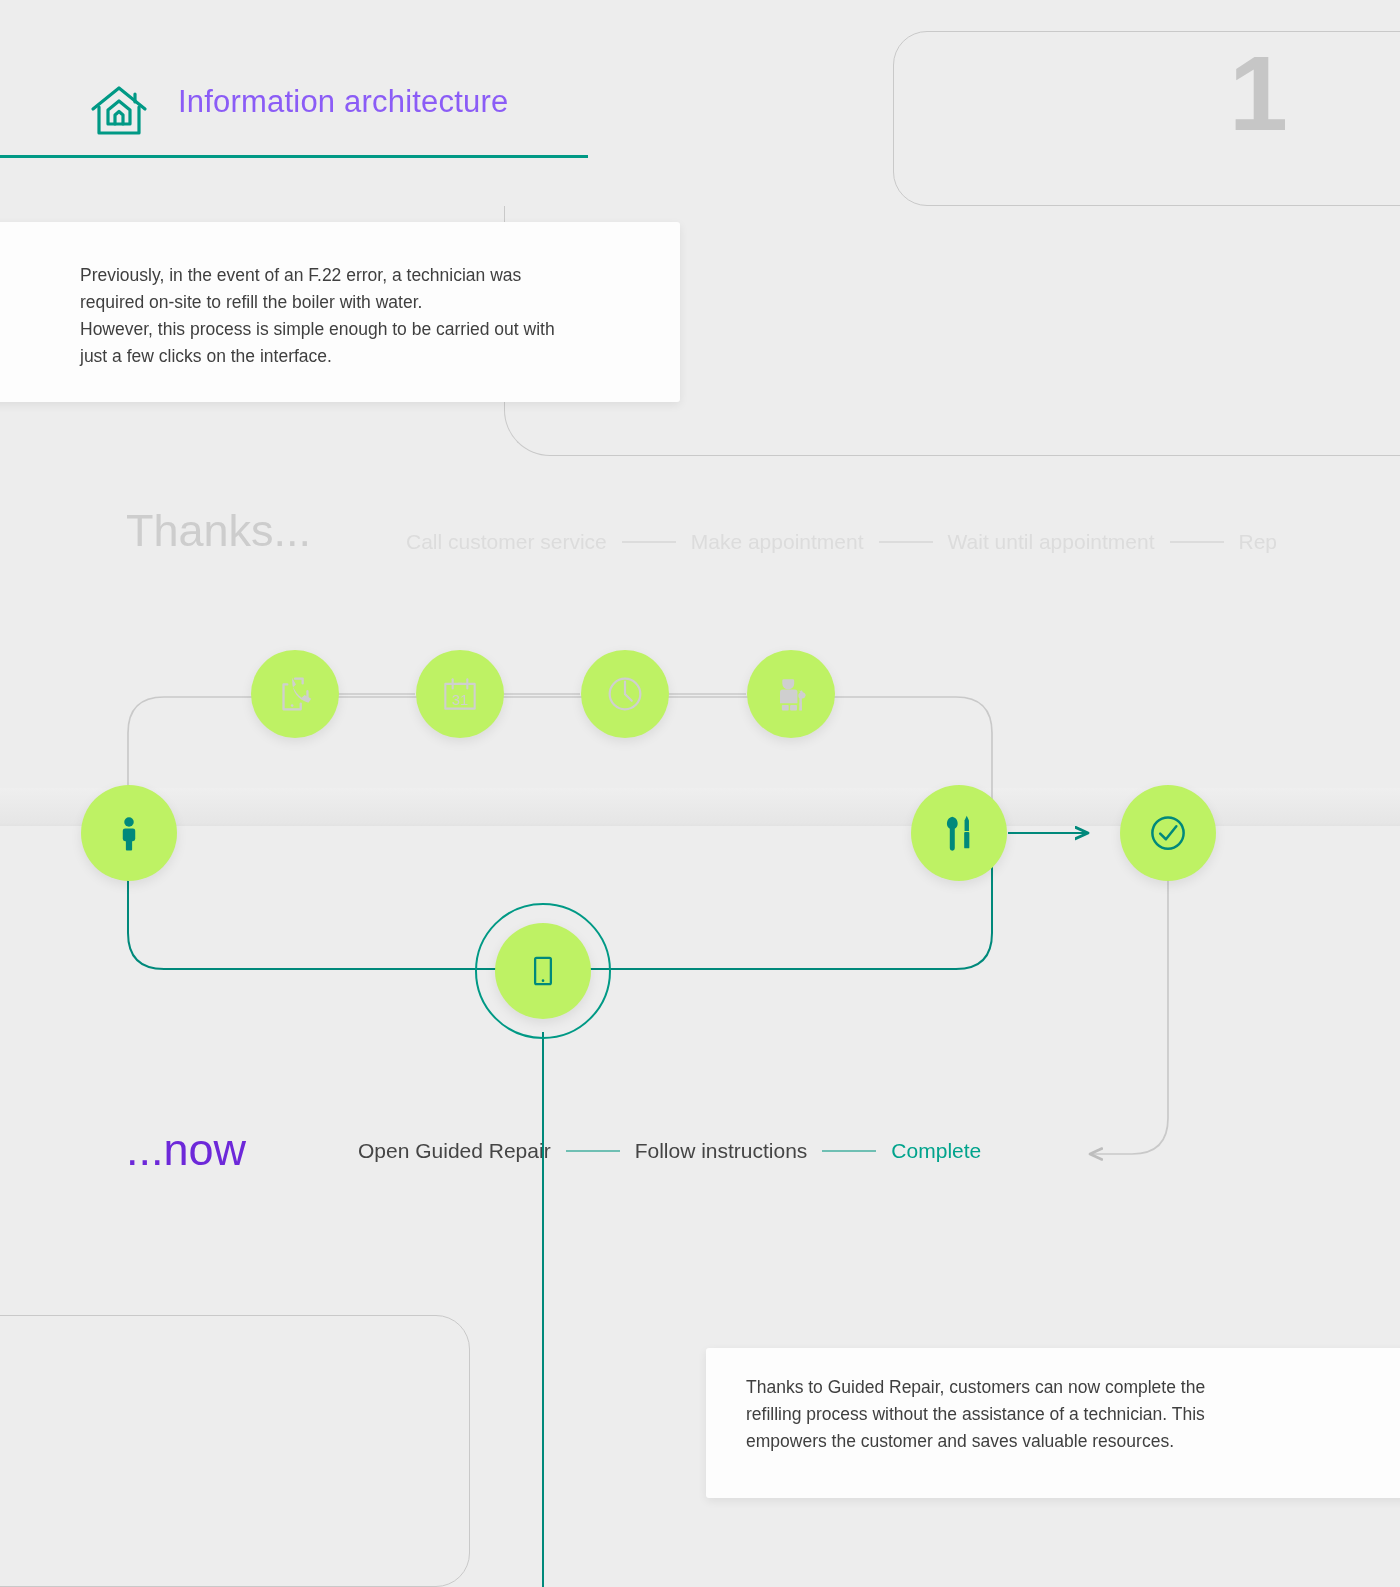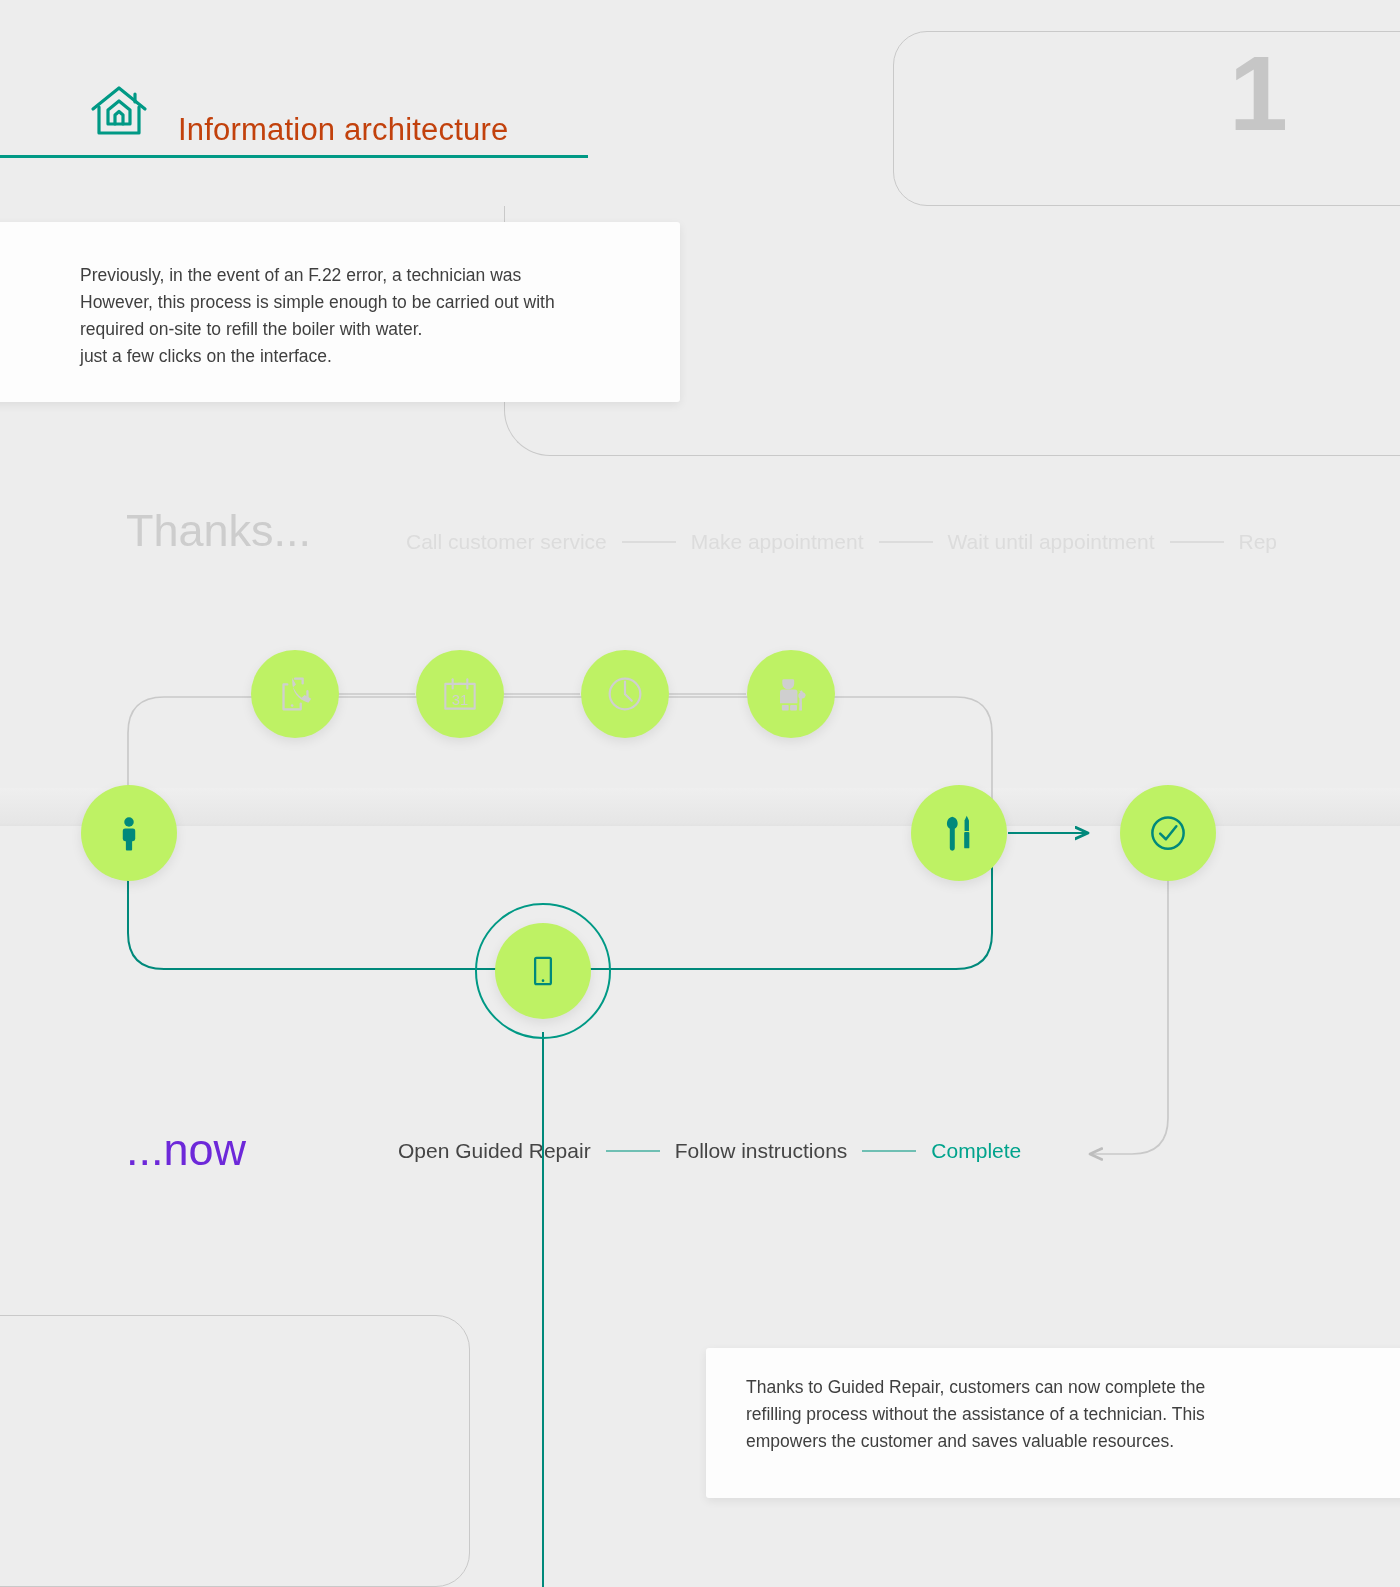--- a/index.html
+++ b/index.html
@@ -17,24 +17,23 @@
   
   .header {
     position:absolute; left:0; top:78px;
     width:588px; height:80px;
     display:flex; align-items:center;
     border-bottom:3px solid #009985;
   }
   .header-icon { position:absolute; left:88px; top:2px; width:62px; height:62px; }
   .header-title {
     position:absolute; left:178px; top:6px;
-    font-size:31px; color:#c2410c; letter-spacing:0.2px;
+    font-size:31px; color:#8b5cf6; letter-spacing:0.2px;
     font-family:"Liberation Sans", sans-serif;
     white-space:nowrap;
-    margin-top:28px;
   }
 
   
   .outline-box {
     position:absolute;
     border:1.6px solid #c9c9c9;
     background:transparent;
   }
   #box-top-right {
     left:893px; top:31px; width:600px; height:175px;
@@ -88,21 +87,21 @@
     font-size:45px;
     font-family:"Liberation Sans", sans-serif;
     white-space:nowrap;
   }
   #caption-before { left:126px; top:505px; color:#cdcdcd; }
   #caption-now { left:126px; top:1124px; color:#6d28d9; }
 
   
   .steprow { position:absolute; display:flex; align-items:center; white-space:nowrap; }
   #steps-before { left:406px; top:530px; }
-  #steps-now    { left:358px; top:1139px;margin-left:40px; }
+  #steps-now    { left:358px; top:1139px; }
 
   .step-label { font-size:21px; font-family:"Liberation Sans", sans-serif; }
   .step-before .step-label { color:#dcdcdc; }
   .step-now .step-label { color:#454545; }
   .step-now .step-label.accent { color:#00a38c; }
 
   .step-dash { display:inline-block; height:1.6px; width:54px; margin:0 15px; }
   .step-before .step-dash { background:#dcdcdc; }
   .step-now .step-dash { background:#6fbfb3; }
 
@@ -146,22 +145,22 @@
           <path d="M27 44 L27 35 L31 31.5 L35 35 L35 44"></path>
         </g>
       </svg>
     </span>
     <span class="header-title">Information architecture</span>
   </div>
 
   <div class="note" id="note-top">
     <div class="note-body">
       <p>Previously, in the event of an F.22 error, a technician was</p>
+      <p>required on-site to refill the boiler with water.</p>
       <p>However, this process is simple enough to be carried out with</p>
-      <p>required on-site to refill the boiler with water.</p>
       <p>just a few clicks on the interface.</p>
     </div>
   </div>
 
   <div class="note" id="note-bottom">
     <div class="note-body">
       <p>Thanks to Guided Repair, customers can now complete the</p>
       <p>refilling process without the assistance of a technician. This</p>
       <p>empowers the customer and saves valuable resources.</p>
     </div>

